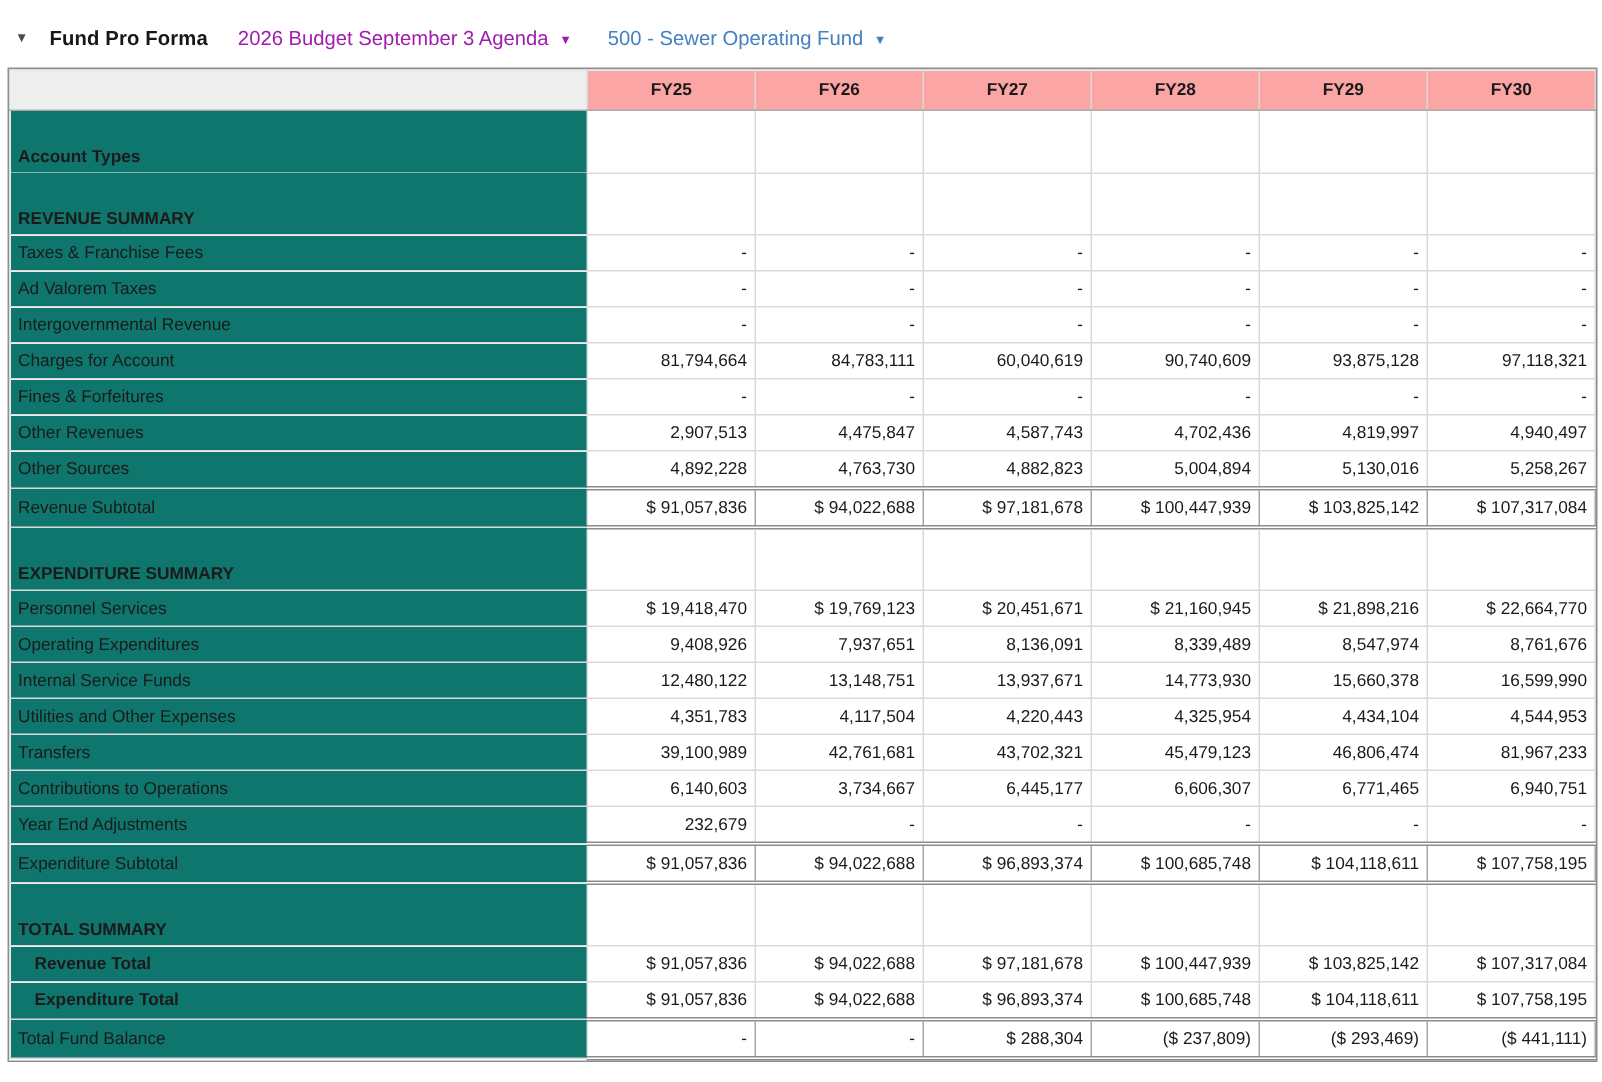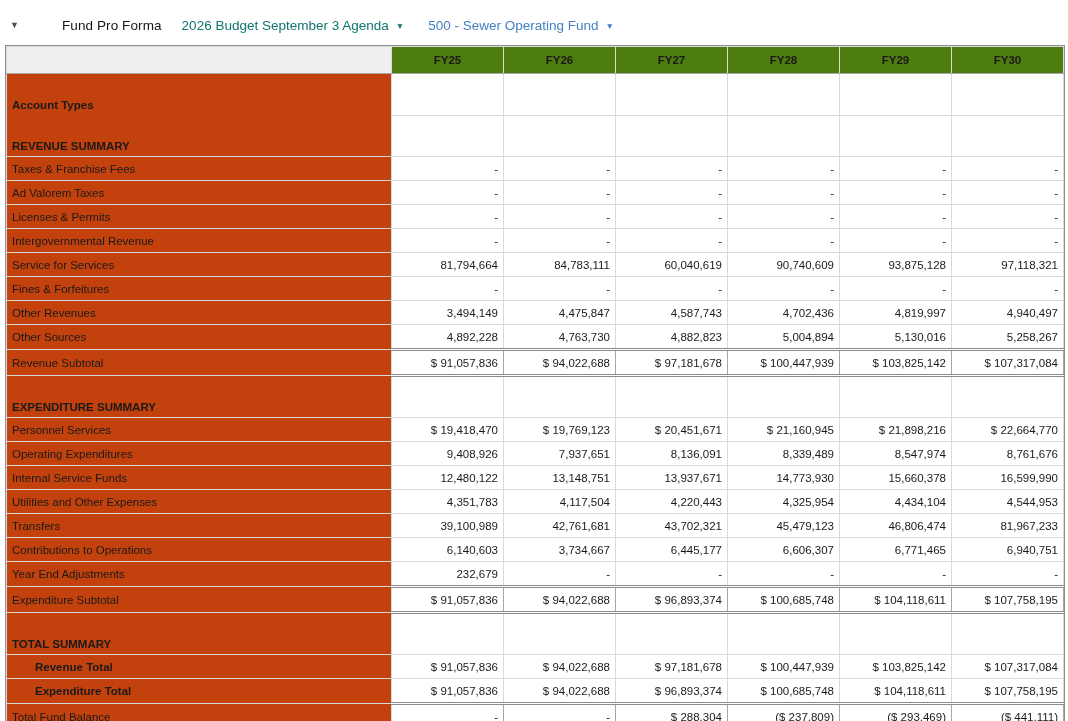--- a/index.html
+++ b/index.html
@@ -11,21 +11,21 @@
   
   .topbar{
     display:flex;align-items:center;
     padding:12px 0 0 10px;height:26px;
     white-space:nowrap;
   }
   .collapse-caret{
     font-size:9px;color:#4d4d4d;margin-right:14px;cursor:pointer;line-height:1;
   }
   .page-title{
-    font-weight:normal;font-size:13.5px;color:#171717;margin-right:20px;letter-spacing:.1px;margin-left:29px;
+    font-weight:bold;font-size:13.5px;color:#171717;margin-right:20px;letter-spacing:.1px;
   }
   .dd{
     display:inline-flex;align-items:center;gap:7px;
     font-size:13.5px;cursor:pointer;margin-right:24px;
   }
   .dd .dd-caret{font-size:8.5px;line-height:1;padding-top:2px;}
   
   .table-wrap{
     display:inline-block;
     margin:7px 0 0 5px;
@@ -37,49 +37,49 @@
   }
   col.c-label{width:385px;}
   col.c-fy{width:112px;}
   th,td{
     border:1px solid #d9d9d9;
     padding:0 5px;
     height:23px;
     overflow:hidden;white-space:nowrap;
   }
   thead th{
-    background:#4d7c0f;font-weight:bold;text-align:center;
+    background:#fca5a5;font-weight:bold;text-align:center;
     height:26px;border-bottom:1px solid #a9a9a9;
   }
   thead th.corner{background:#eeeeee;}
-  td.label{background:#c2410c;text-align:left;}
+  td.label{background:#0f766e;text-align:left;}
   td.val{background:#ffffff;text-align:right;}
   tr.section td{height:37px;}
   tr.section td.label{vertical-align:bottom;font-weight:bold;padding-bottom:4px;}
   tr.detail td.label{}
   tr.subtotal td.label,tr.grand td.label{font-weight:normal;}
-  tr.totline td.label{font-weight:bold;padding-left:28px;}
+  tr.totline td.label{font-weight:bold;padding-left:16px;}
   tr.subtotal td.val,tr.grand td.val{
     border-top:3px double #8c8c8c;
     border-bottom:3px double #8c8c8c;
     border-left:1px solid #a6a6a6;
     border-right:1px solid #a6a6a6;
   }
   td.label.merge-bottom{border-bottom:none;}
   td.label.merge-top{border-top:none;}
 </style>
 </head>
 <body>
 
 
 
 <div class="topbar">
   <span class="collapse-caret">▼</span>
   <span class="page-title">Fund Pro Forma</span>
-  <span class="dd" style="color: #0f766e;">
+  <span class="dd" style="color: #a21caf;">
     <span>2026 Budget September 3 Agenda</span>
     <span class="dd-caret">▼</span>
   </span>
   <span class="dd" style="color: rgb(67, 129, 193); justify-content: center;">
     <span>500 - Sewer Operating Fund</span>
     <span class="dd-caret">▼</span>
   </span>
 </div>
 
 <div class="table-wrap">
@@ -135,58 +135,49 @@
         <tr class="detail">
           <td class="label">Ad Valorem Taxes</td>
           <td class="val">-</td>
           <td class="val">-</td>
           <td class="val">-</td>
           <td class="val">-</td>
           <td class="val">-</td>
           <td class="val">-</td>
         </tr>
         <tr class="detail">
-          <td class="label">Licenses &amp; Permits</td>
-          <td class="val">-</td>
-          <td class="val">-</td>
-          <td class="val">-</td>
-          <td class="val">-</td>
-          <td class="val">-</td>
-          <td class="val">-</td>
-        </tr>
-        <tr class="detail">
           <td class="label">Intergovernmental Revenue</td>
           <td class="val">-</td>
           <td class="val">-</td>
           <td class="val">-</td>
           <td class="val">-</td>
           <td class="val">-</td>
           <td class="val">-</td>
         </tr>
         <tr class="detail">
-          <td class="label">Service for Services</td>
+          <td class="label">Charges for Account</td>
           <td class="val">81,794,664</td>
           <td class="val">84,783,111</td>
           <td class="val">60,040,619</td>
           <td class="val">90,740,609</td>
           <td class="val">93,875,128</td>
           <td class="val">97,118,321</td>
         </tr>
         <tr class="detail">
           <td class="label">Fines &amp; Forfeitures</td>
           <td class="val">-</td>
           <td class="val">-</td>
           <td class="val">-</td>
           <td class="val">-</td>
           <td class="val">-</td>
           <td class="val">-</td>
         </tr>
         <tr class="detail">
           <td class="label">Other Revenues</td>
-          <td class="val">3,494,149</td>
+          <td class="val">2,907,513</td>
           <td class="val">4,475,847</td>
           <td class="val">4,587,743</td>
           <td class="val">4,702,436</td>
           <td class="val">4,819,997</td>
           <td class="val">4,940,497</td>
         </tr>
         <tr class="detail">
           <td class="label">Other Sources</td>
           <td class="val">4,892,228</td>
           <td class="val">4,763,730</td>

